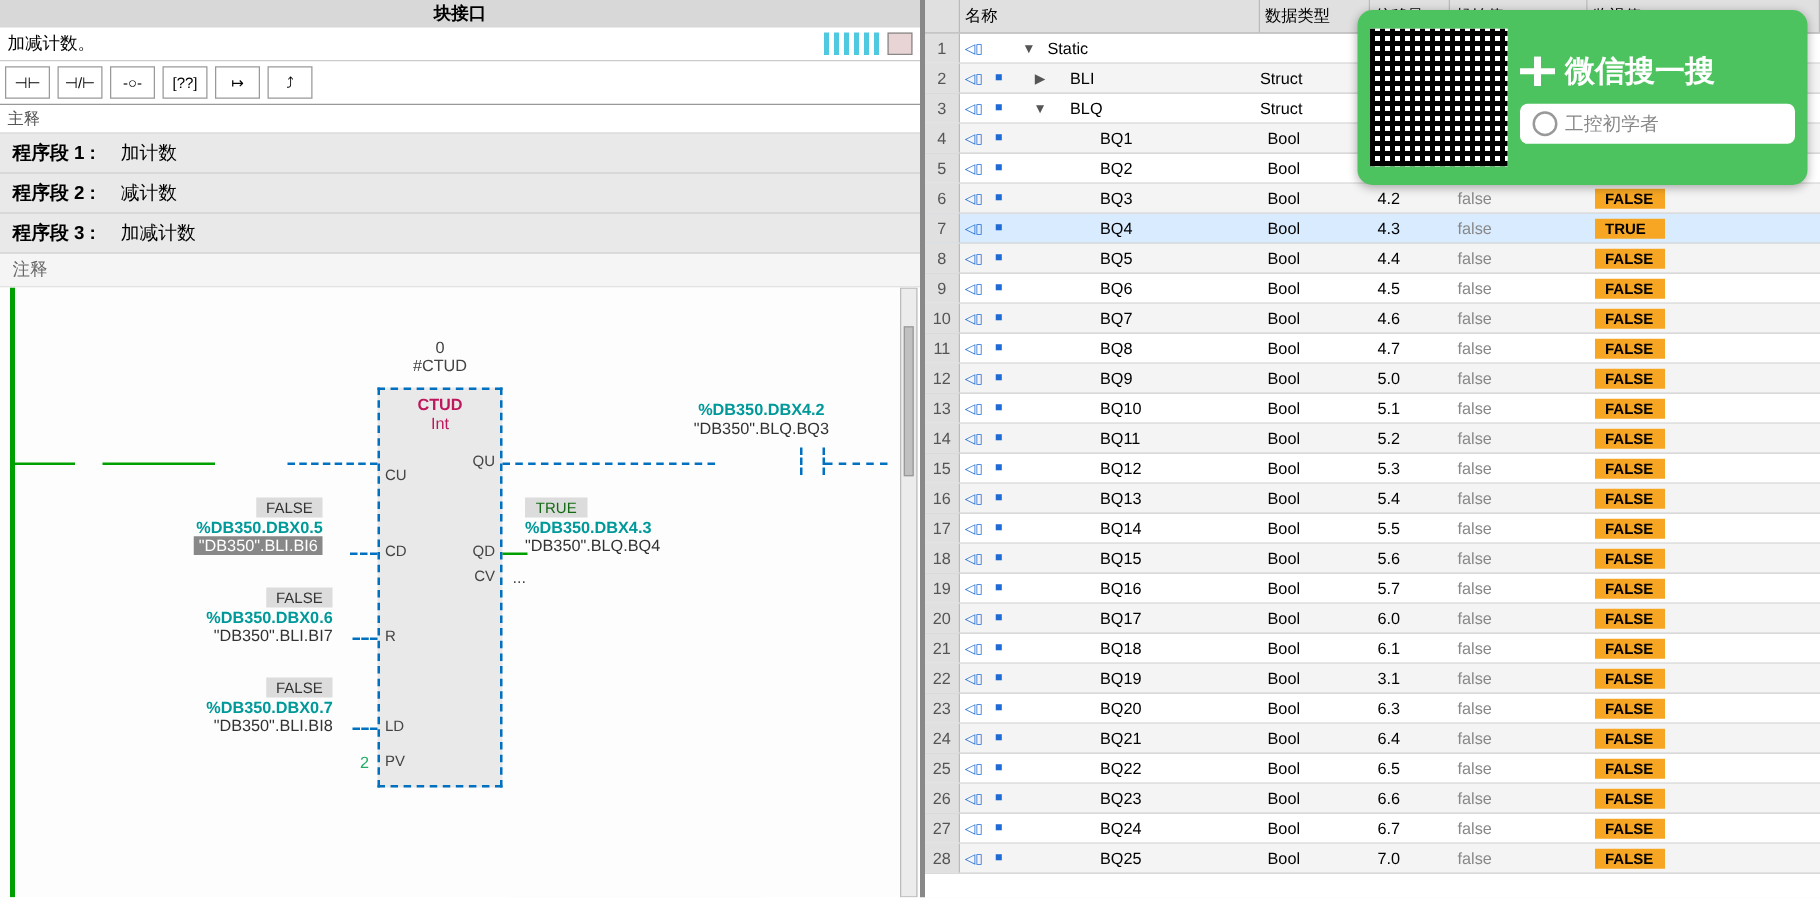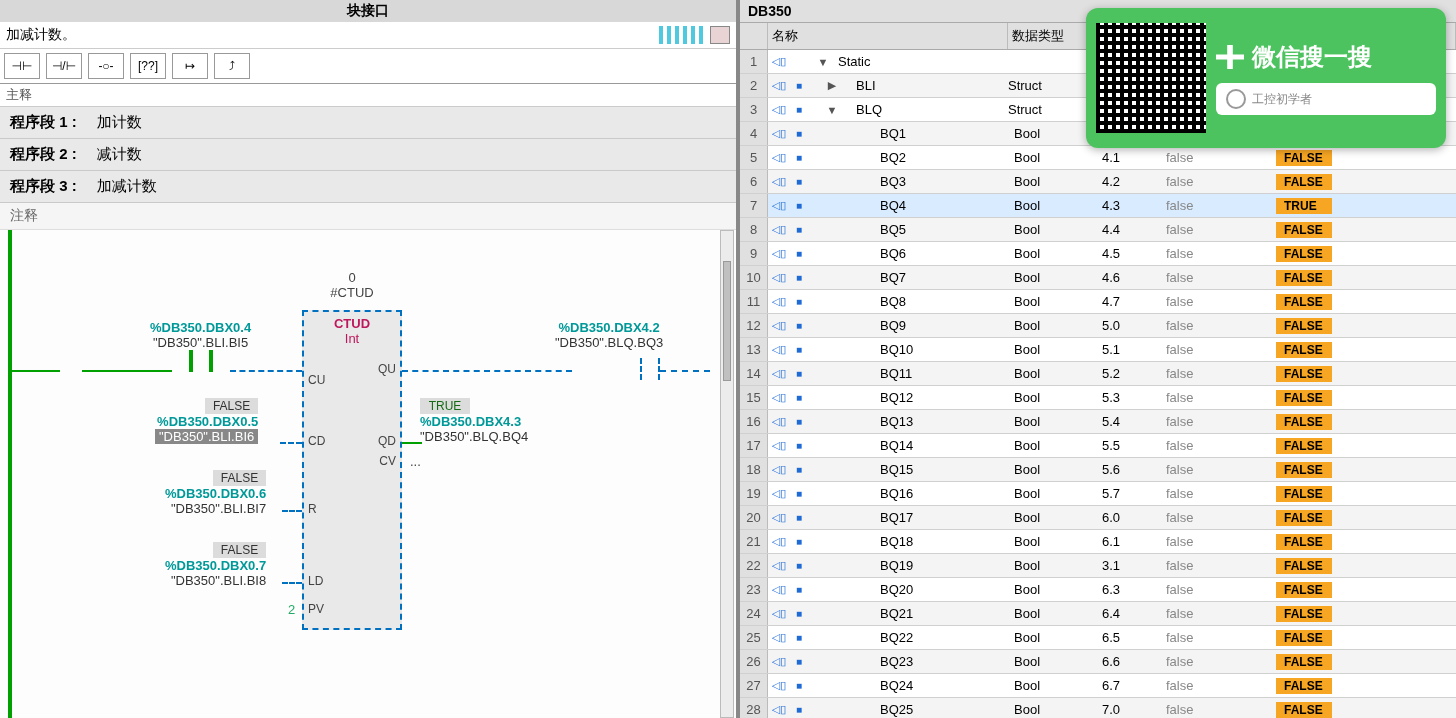--- a/index.html
+++ b/index.html
@@ -63,21 +63,21 @@
 .c-mon { flex: 1; }
 .mon-badge { display: inline-block; background: #f6a623; color: #000; padding: 1px 8px; min-width: 56px; font-weight: bold; font-size: 12px;}
 .mon-badge.true { background: #f6a623; }
 
 
 .overlay { position: absolute; right: 10px; top: 8px; width: 360px; height: 140px; background: #4cc35f; border-radius: 12px; display: flex; align-items: center; padding: 10px; gap: 10px; box-shadow: 0 2px 8px rgba(0,0,0,.3);}
 .qr { width: 110px; height: 110px; background: #fff; background-image: repeating-linear-gradient(0deg,#000 0 4px,#fff 4px 8px), repeating-linear-gradient(90deg,#000 0 4px,transparent 4px 8px); background-blend-mode: multiply;}
 .ov-right { flex: 1; display: flex; flex-direction: column; gap: 10px;}
 .ov-title { color: #fff; font-size: 24px; font-weight: bold; display:flex; align-items:center; gap:8px;}
 .ov-title::before { content:""; display:inline-block; width:28px; height:24px; background:#fff; clip-path: polygon(0 40%,40% 40%,40% 0,60% 0,60% 40%,100% 40%,100% 60%,60% 60%,60% 100%,40% 100%,40% 60%,0 60%); border-radius:4px; background:#fff;}
-.ov-search { background: #fff; border-radius: 6px; padding: 6px 10px; display:flex; align-items:center; gap:6px; color:#888; font-size:12px;}
+.ov-search { background: #fff; border-radius: 6px; padding: 6px 10px; display:flex; align-items:center; gap:6px; color:#888; font-size:15px;}
 .ov-search::before { content:""; width:16px; height:16px; border:2px solid #999; border-radius:50%; display:inline-block; position:relative;}
 .left-scroll { position:absolute; top:55px; right:4px; width:14px; height:640px; background:#ececec; border:1px solid #bbb;}
 .scroll-thumb { position:absolute; left:2px; right:2px; top:30px; height:120px; background:#c0c0c0; border:1px solid #999;}
 </style>
 </head>
 <body>
 
 <div class="root">
 
   <div class="left-pane">
@@ -129,28 +129,20 @@
         <span class="ctud-pin l" style="top:190px">R</span>
         <span class="ctud-pin l" style="top:262px">LD</span>
         <span class="ctud-pin l" style="top:290px">PV</span>
         <span class="ctud-pin r" style="top:50px">QU</span>
         <span class="ctud-pin r" style="top:122px">QD</span>
         <span class="ctud-pin r" style="top:142px">CV</span>
       </div>
 
       <div class="wire-g" style="left:10px; top:140px; width:50px;"></div>
       <div class="wire-g" style="left:82px; top:140px; width:90px;"></div>
-      <div class="contact" style="left:150px; top:90px;">
-        <span class="addr">%DB350.DBX0.4</span>
-        <span class="sym">"DB350".BLI.BI5</span>
-        <div class="bars">
-            <div class="bar"></div>
-            <div class="bar"></div>
-          </div>
-      </div>
       <div class="wire-b" style="left:230px; top:140px; width:72px;"></div>
 
       <div class="wire-b" style="left:402px; top:140px; width:170px;"></div>
       <div class="floatlbl" style="left:555px; top:90px;">
         <span class="addr">%DB350.DBX4.2</span>
         <span class="sym">"DB350".BLQ.BQ3</span>
       </div>
       <div class="contact blue" style="left:640px; top:128px;">
         <div class="bars">
             <div class="bar"></div>
@@ -191,21 +183,20 @@
 
       <div style="position:absolute; left:288px; top:372px; color:#2a6;">2</div>
 
       <div class="left-scroll" style="top:0; right:2px; height:100%;">
         <div class="scroll-thumb"></div>
       </div>
     </div>
   </div>
 
   <div class="right-pane">
-    <div class="db-title">DB350</div>
     <div class="db-header">
       <div class="db-h" style="width:28px"></div>
       <div class="db-h" style="width:240px">名称</div>
       <div class="db-h" style="width:88px">数据类型</div>
       <div class="db-h" style="width:64px">偏移量</div>
       <div class="db-h" style="width:110px">起始值</div>
       <div class="db-h" style="flex:1">监视值</div>
     </div>
     <div class="grid" id="grid">
         <div class="row">

